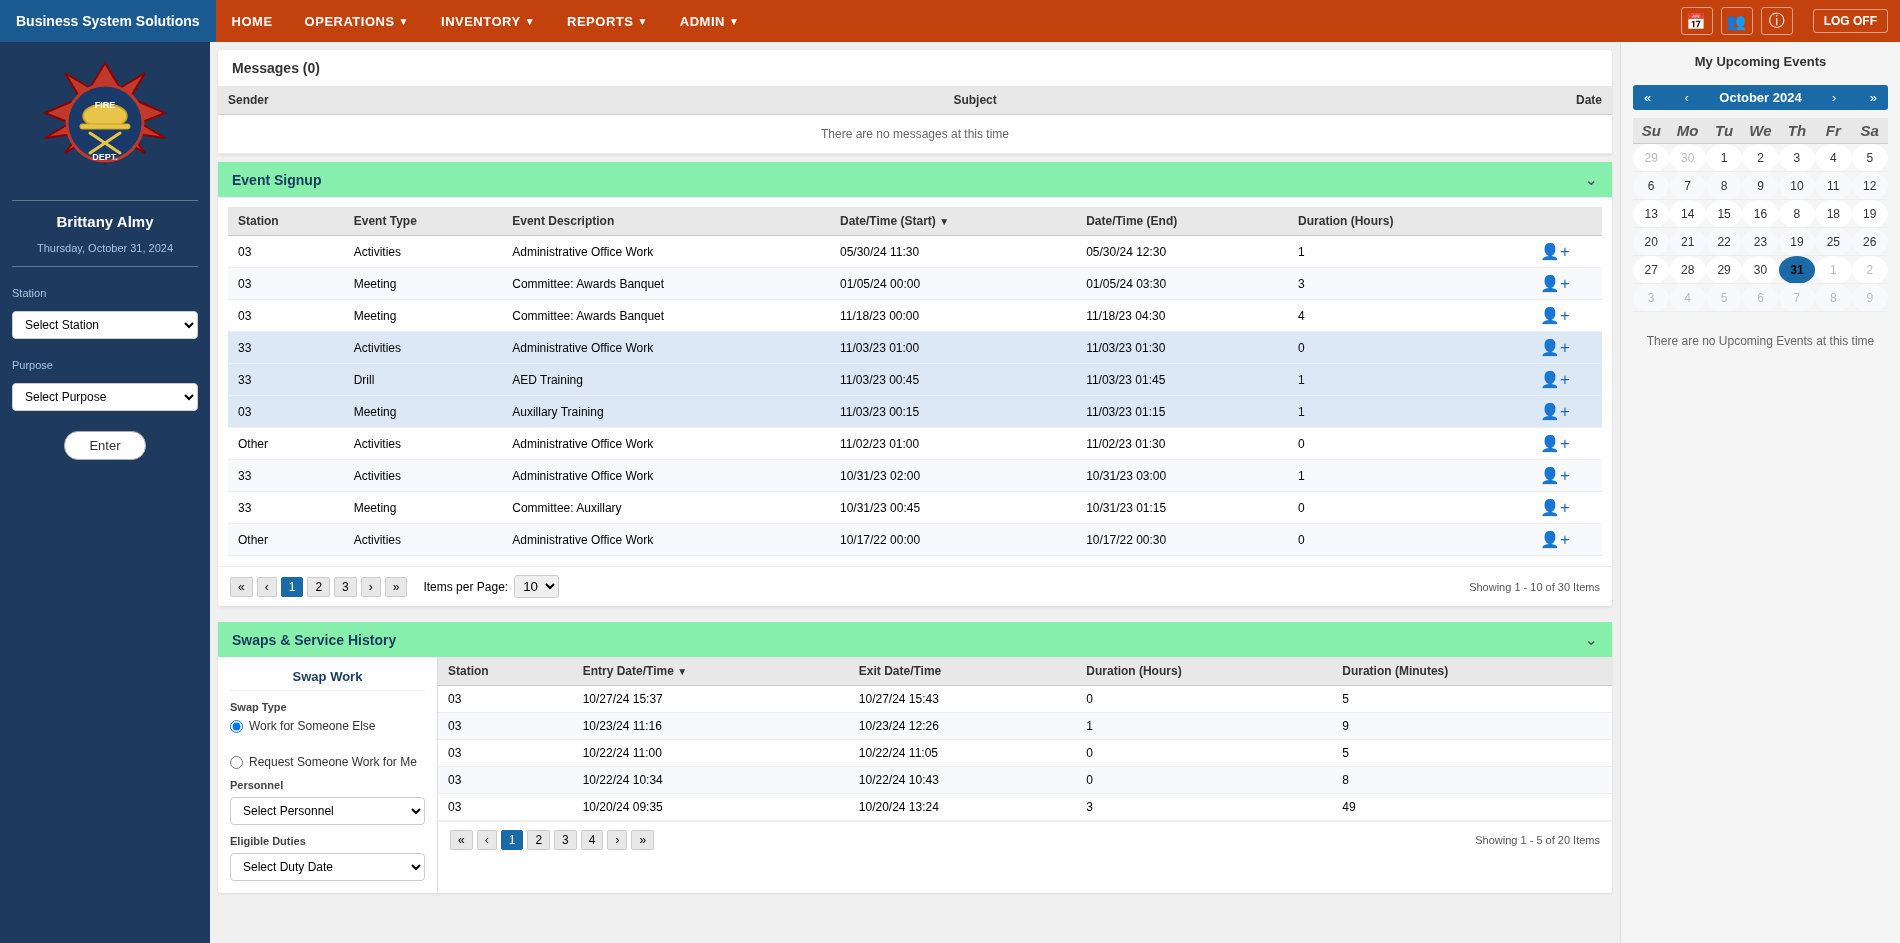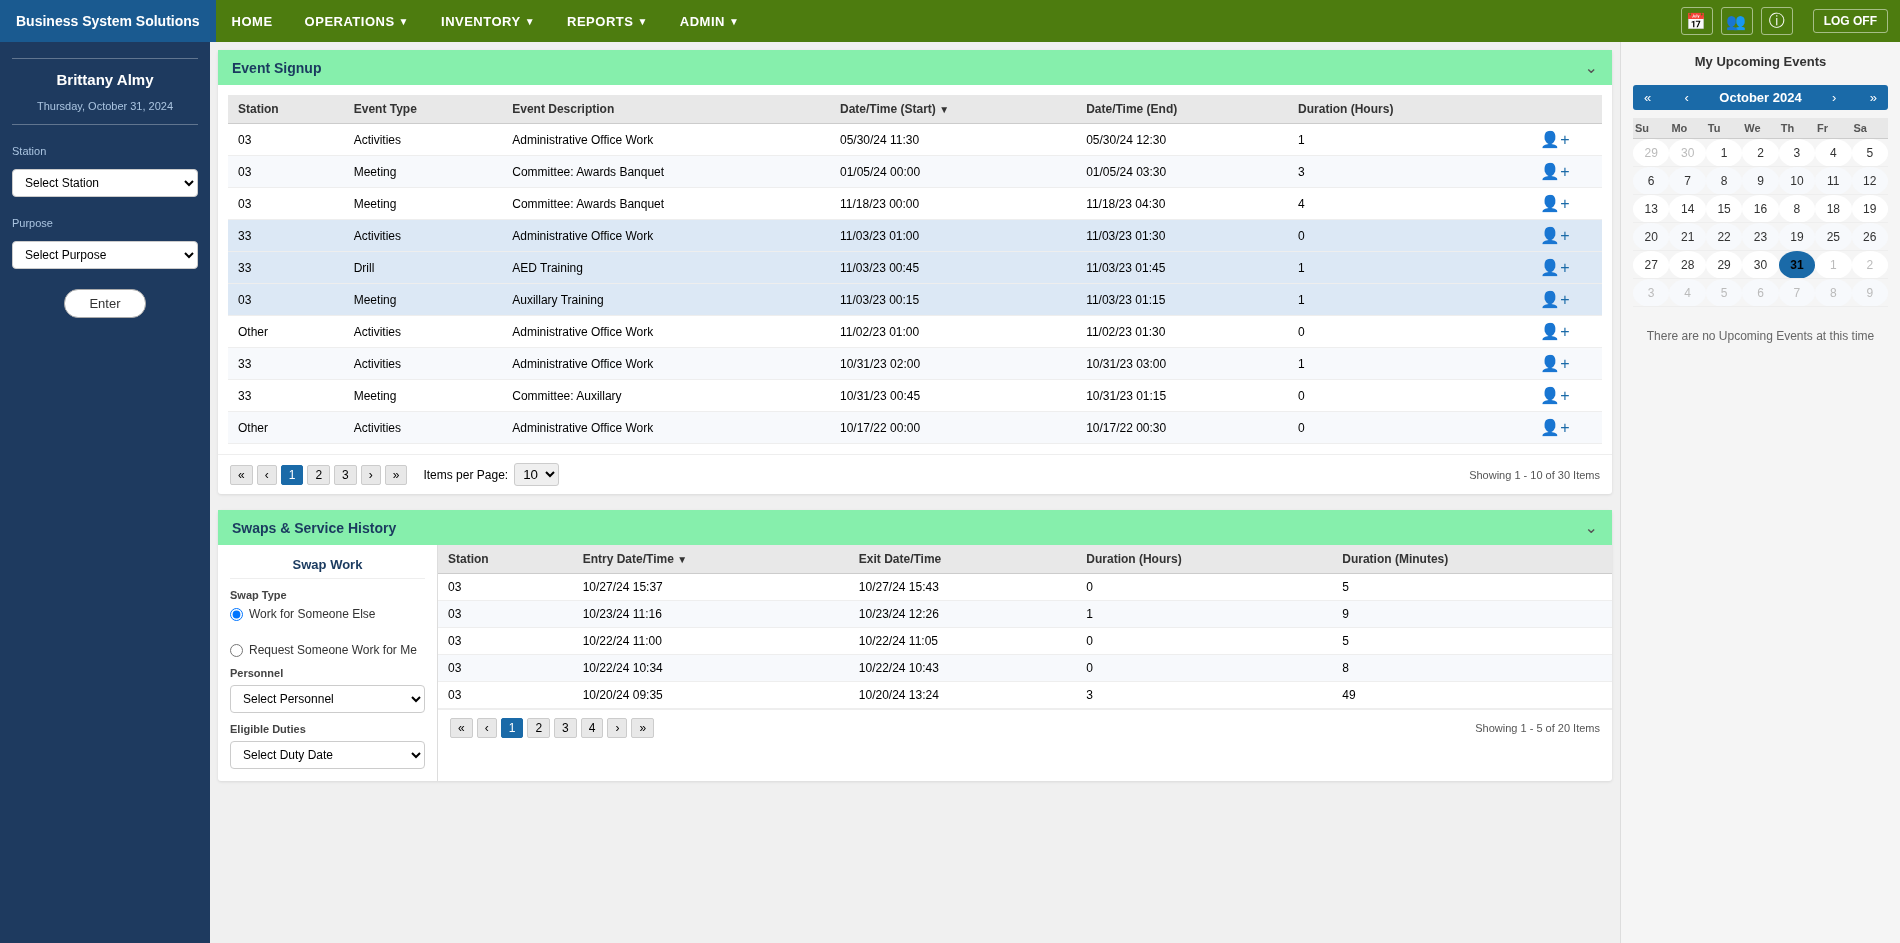--- a/index.html
+++ b/index.html
@@ -69,37 +69,37 @@
     .radio-item { display: flex; align-items: center; gap: 6px; font-size: 12px; color: #333; }
     .radio-item input[type=radio] { cursor: pointer; }
 
     
     .calendar-panel { padding: 12px; }
     .calendar-title { font-size: 13px; font-weight: bold; color: #333; text-align: center; margin-bottom: 10px; padding-bottom: 6px; }
     .cal-nav { display: flex; align-items: center; justify-content: space-between; background: #1a6aa8; color: white; padding: 5px 8px; border-radius: 3px; margin-bottom: 8px; }
     .cal-nav-btn { background: none; border: none; color: white; cursor: pointer; font-size: 13px; padding: 0 3px; }
     .cal-month { font-size: 13px; font-weight: bold; }
     .cal-grid { width: 100%; border-collapse: collapse; }
-    .cal-grid th { text-align: left; padding: 4px 2px; font-size: 11px; color: #555; font-weight: bold; }
+    .cal-grid th { text-align: center; padding: 4px 2px; font-size: 15px; color: #555; font-weight: bold; font-style: italic; }
     .cal-grid td { text-align: center; padding: 4px 2px; font-size: 12px; color: #333; cursor: pointer; border-radius: 50%; width: 32px; height: 28px; }
     .cal-grid td.today { background: #1a6aa8; color: #000000; border-radius: 50%; font-weight: bold; }
     .cal-grid td.other-month { color: #bbb; }
     .no-events-msg { font-size: 12px; color: #666; text-align: center; margin-top: 20px; line-height: 1.6; }
 
     
     .history-section-title { text-align: center; font-size: 13px; font-weight: bold; color: #1a3a5f; padding: 10px; border-bottom: 1px solid #eee; }
 
     
     .row-highlight td { background: #dce8f5 !important; }
   </style>
 </head>
 <body>
 
 <nav>
-  <div style="background:#4d7c0f; color:white; display:flex; align-items:center; height:42px;">
+  <div style="background:#c2410c; color:white; display:flex; align-items:center; height:42px;">
     <div class="brand">Business System Solutions</div>
     <div class="nav-items">
       <div class="nav-item">HOME</div>
       <div class="nav-item">OPERATIONS <span class="arrow">▼</span></div>
       <div class="nav-item">INVENTORY <span class="arrow">▼</span></div>
       <div class="nav-item">REPORTS <span class="arrow">▼</span></div>
       <div class="nav-item">ADMIN <span class="arrow">▼</span></div>
     </div>
     <div class="nav-right">
       <button class="nav-icon-btn">📅</button>
@@ -107,20 +107,38 @@
       <button class="nav-icon-btn">ⓘ</button>
       <button class="logoff-btn">LOG OFF</button>
     </div>
   </div>
 </nav>
 
 <div class="main-layout">
 
   <aside class="sidebar">
 
+    <div class="fire-badge">
+      <svg viewBox="0 0 130 130" xmlns="http://www.w3.org/2000/svg">
+
+        <polygon points="65,5 80,30 105,15 90,40 125,55 100,65 125,80 90,75 105,95 80,80 65,105 50,80 25,95 40,75 5,80 30,65 5,55 40,40 25,15 50,30" fill="#c0392b" stroke="#8b0000" stroke-width="2"></polygon>
+
+        <circle cx="65" cy="65" r="38" fill="#1a3a6a" stroke="#c0392b" stroke-width="3"></circle>
+
+        <ellipse cx="65" cy="58" rx="22" ry="12" fill="#e8c44a" stroke="#c8a420" stroke-width="1.5"></ellipse>
+        <rect x="40" y="66" width="50" height="5" rx="2" fill="#e8c44a" stroke="#c8a420" stroke-width="1"></rect>
+
+        <line x1="50" y1="75" x2="80" y2="95" stroke="#e8c44a" stroke-width="3" stroke-linecap="round"></line>
+        <line x1="80" y1="75" x2="50" y2="95" stroke="#e8c44a" stroke-width="3" stroke-linecap="round"></line>
+
+        <text x="65" y="50" text-anchor="middle" fill="white" font-size="9" font-weight="bold" font-family="Arial">FIRE</text>
+
+        <text x="65" y="102" text-anchor="middle" fill="white" font-size="9" font-weight="bold" font-family="Arial">DEPT.</text>
+      </svg>
+    </div>
 
     <div class="sidebar-divider"></div>
     <div class="sidebar-username">Brittany Almy</div>
     <div class="sidebar-date">Thursday, October 31, 2024</div>
     <div class="sidebar-divider"></div>
 
     <div class="sidebar-label">Station</div>
     <select class="sidebar-select">
       <option>Select Station</option>
     </select>
@@ -128,20 +146,39 @@
     <div class="sidebar-label">Purpose</div>
     <select class="sidebar-select">
       <option>Select Purpose</option>
     </select>
 
     <button class="enter-btn">Enter</button>
   </aside>
 
   <div class="content-area">
 
+    <div class="section" style="margin-bottom:0;">
+      <div class="messages-header">Messages (0)</div>
+      <div class="table-wrap">
+        <table>
+          <thead>
+            <tr>
+              <th>Sender</th>
+              <th style="text-align:center;">Subject</th>
+              <th style="text-align:right;">Date</th>
+            </tr>
+          </thead>
+          <tbody>
+            <tr class="no-data-row">
+              <td colspan="3">There are no messages at this time</td>
+            </tr>
+          </tbody>
+        </table>
+      </div>
+    </div>
 
     <div class="section">
       <div class="section-header">
         <span class="section-title">Event Signup</span>
         <span class="collapse-icon">⌄</span>
       </div>
       <div class="event-table-wrap">
         <table>
           <thead>
             <tr>

